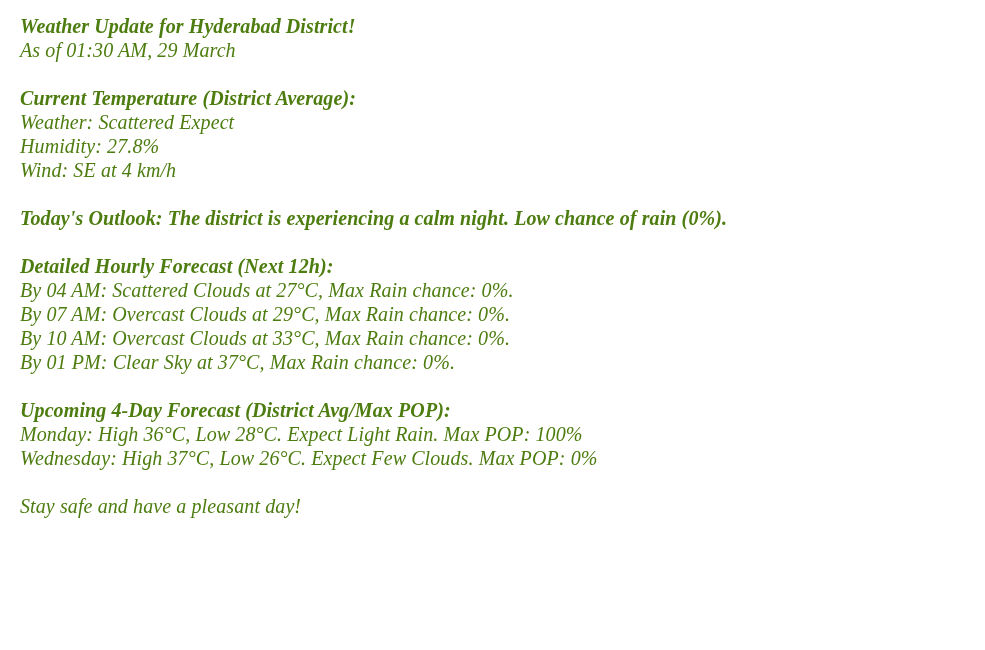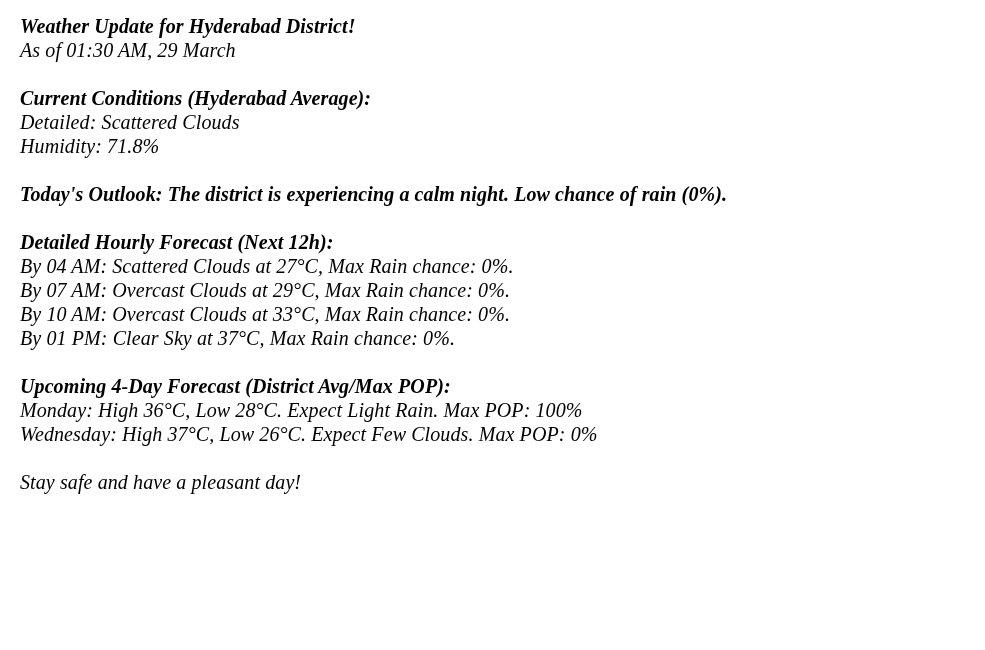--- a/index.html
+++ b/index.html
@@ -14,21 +14,21 @@
   }
   .report {
     box-sizing: border-box;
     width: 985px;
     height: 650px;
     padding: 14px 20px 0 20px;
     font-family: "Liberation Serif", "DejaVu Serif", serif;
     font-style: italic;
     font-size: 20px;
     line-height: 24px;
-    color: #000000;
+    color: #4d7c0f;
     letter-spacing: 0.1px;
   }
   .para {
     margin: 0;
   }
   .para + .para {
     margin-top: 24px;
   }
   .line {
     display: block;
@@ -42,23 +42,24 @@
 <body>
 
 <main class="report">
 
   <p class="para">
     <span class="line bold">Weather Update for Hyderabad District!</span>
     <span class="line">As of 01:30 AM, 29 March</span>
   </p>
 
   <p class="para">
-    <span class="line bold">Current Conditions (Hyderabad Average):</span>
-    <span class="line">Detailed: Scattered Clouds</span>
-    <span class="line">Humidity: 71.8%</span>
+    <span class="line bold">Current Temperature (District Average):</span>
+    <span class="line">Weather: Scattered Expect</span>
+    <span class="line">Humidity: 27.8%</span>
+    <span class="line">Wind: SE at 4 km/h</span>
   </p>
 
   <p class="para">
     <span class="line bold">Today's Outlook: The district is experiencing a calm night. Low chance of rain (0%).</span>
   </p>
 
   <p class="para">
     <span class="line bold">Detailed Hourly Forecast (Next 12h):</span>
     <span class="line">By 04 AM: Scattered Clouds at 27°C, Max Rain chance: 0%.</span>
     <span class="line">By 07 AM: Overcast Clouds at 29°C, Max Rain chance: 0%.</span>

